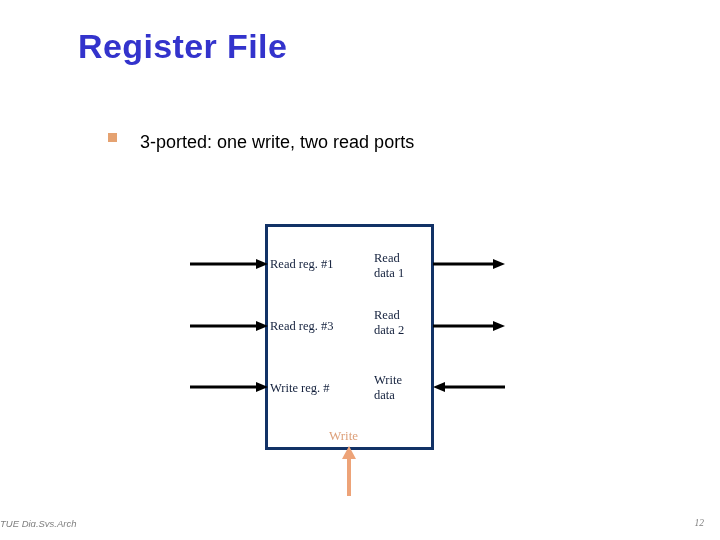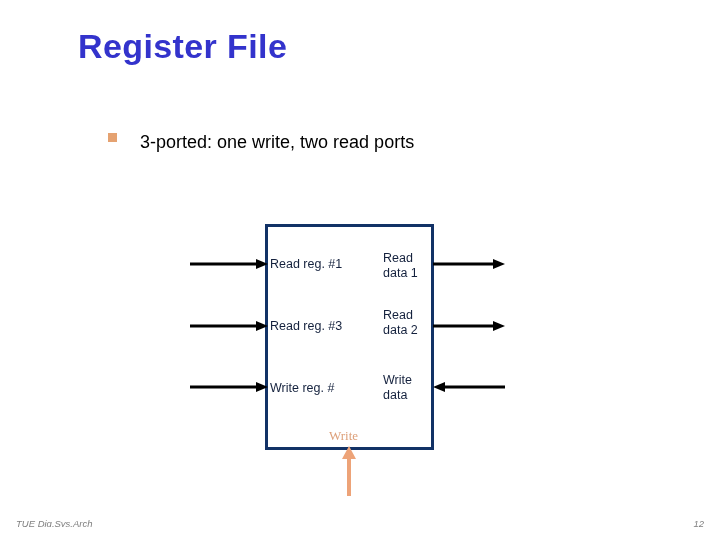--- a/index.html
+++ b/index.html
@@ -64,28 +64,28 @@
     top: 224px;
     width: 169px;
     height: 226px;
     border: 3px solid #123266;
     box-sizing: border-box;
     background: transparent;
   }
 
   .port-label {
     position: absolute;
-    font-family: Liberation Sans, sans-serif;
+    font-family: Liberation Serif, serif;
     font-size: 12.5px;
     color: #14213d;
     line-height: 1.18;
     white-space: pre-line;
   }
   .label-in  { left: 270px; }
-  .label-out { left: 383px; }
+  .label-out { left: 374px; }
 
   
   #label-read-reg-1   { top: 257px; }
   #label-read-data-1  { top: 251px; }
   #label-read-reg-2   { top: 319px; }
   #label-read-data-2  { top: 308px; }
   #label-write-reg    { top: 381px; text-align: right; }
   #label-write-data   { top: 373px; }
 
   
@@ -112,33 +112,33 @@
     top: 428px;
     font-family: "Liberation Serif", serif;
     font-size: 13px;
     color: #dda07a;
     white-space: nowrap;
   }
 
   
   #footer-left {
     position: absolute;
-    left: 16px;
+    left: 0;
     top: 518px;
     font-family: "Liberation Sans", sans-serif;
     font-style: italic;
     font-size: 9.5px;
     color: #808080;
     white-space: nowrap;
   }
   #footer-page {
     position: absolute;
     right: 16px;
     top: 518px;
-    font-family: Liberation Sans, sans-serif;
+    font-family: Liberation Serif, serif;
     font-style: italic;
     font-size: 9.5px;
     color: #808080;
     white-space: nowrap;
   }
 </style>
 </head>
 <body>
 
 <div id="slide">

